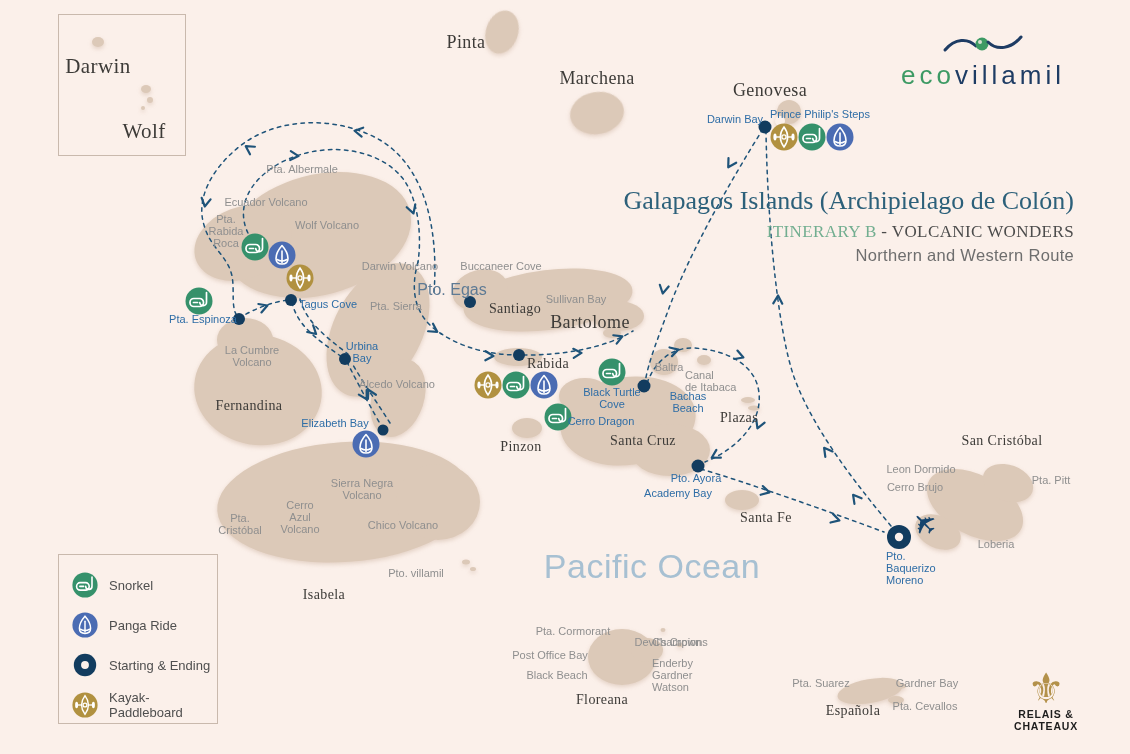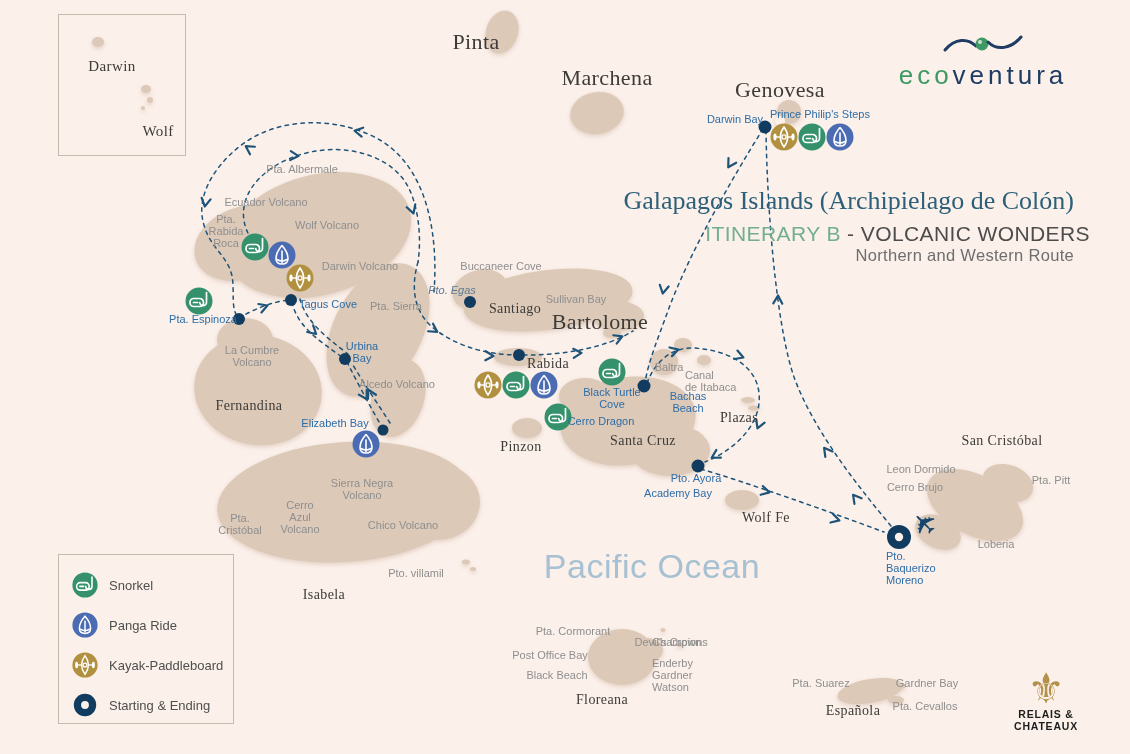--- a/index.html
+++ b/index.html
@@ -3,37 +3,37 @@
 <meta charset="utf-8">
 <style>
   html,body{margin:0;padding:0;}
   .stage{position:relative;width:1130px;height:754px;background:#FBF0EA;overflow:hidden;
          font-family:"Liberation Sans",sans-serif;}
   svg.maplayer{position:absolute;left:0;top:0;}
   .islands{filter:drop-shadow(0 2px 2px rgba(170,130,100,.28));}
   .lbl{position:absolute;transform:translate(-50%,-50%);text-align:center;white-space:nowrap;}
   .la{transform:translate(0,-50%);text-align:left;}
   .serif{font-family:"Liberation Serif",serif;color:#3D3B38;font-weight:500;letter-spacing:.4px;}
-  .sz19{font-size:14px;} .sz17{font-size:22px;margin-left:10px;} .sz15{font-size:15px;margin-left:14px;}
+  .sz19{font-size:14px;} .sz17{font-size:18px;} .sz15{font-size:21px;}
   .site-b{font-size:11px;line-height:12px;color:#2E6DA6;}
   .site-g{font-size:11px;line-height:12px;color:#8F8F8F;}
-  .site-bg{font-size:11px;line-height:12px;color:#5E7A94;font-style:italic;}
+  .site-bg{font-size:16px;line-height:12px;color:#5E7A94;}
   .ln{display:block;}
   .box{position:absolute;border:1px solid #C9B9AD;background:transparent;}
-  .legend{left:58px;top:554px;width:176px;height:170px;padding:10px 0 0 12px;box-sizing:border-box;}
+  .legend{left:58px;top:554px;width:160px;height:170px;padding:10px 0 0 12px;box-sizing:border-box;}
   .leg-row{display:flex;align-items:center;height:40px;}
   .leg-row svg{flex:0 0 28px;}
   .leg-label{margin-left:10px;font-size:13px;color:#4F4F4F;}
   .inset{left:58px;top:14px;width:126px;height:140px;}
   .logo{position:absolute;right:54px;top:30px;width:186px;display:flex;flex-direction:column;align-items:center;}
   .logo-text{font-size:26px;font-weight:500;letter-spacing:4px;margin-top:2px;}
   .logo-text .eco{color:#3D9A64;} .logo-text .ventura{color:#1E3C64;}
   .title{position:absolute;right:56px;top:186px;font-family:"Liberation Serif",serif;
          font-size:26px;color:#2C607A;white-space:nowrap;}
-  .itin{position:absolute;right:40px;top:222px;font-size:21px;letter-spacing:.4px;white-space:nowrap;}
+  .itin{position:absolute;right:56px;top:222px;font-size:17px;letter-spacing:.4px;white-space:nowrap;font-family:Liberation Serif, serif;}
   .itin .g{color:#72AE90;} .itin .d{color:#4C4C4C;}
   .subt{position:absolute;right:56px;top:246px;font-size:16.5px;color:#6E6E6E;letter-spacing:.3px;margin-left:33px;}
   .ocean{position:absolute;left:652px;top:566px;transform:translate(-50%,-50%);
          font-size:34px;color:#A7C0D2;letter-spacing:.5px;}
   .plane{position:absolute;left:924px;top:524px;color:#16456E;font-size:30px;
          transform:translate(-50%,-50%) rotate(45deg) scaleX(-1);}
   .relais{position:absolute;left:1046px;top:700px;transform:translate(-50%,-50%);
           text-align:center;color:#1D1D1D;}
   .relais .fleur{font-size:42px;color:#B3914A;line-height:40px;display:block;}
   .relais .rl{font-size:10.5px;font-weight:bold;letter-spacing:.8px;line-height:11.5px;display:block;}
@@ -232,21 +232,21 @@
   <div class="lbl serif sz15" style="left:98px;top:66px">Darwin</div>
   <div class="lbl serif sz15" style="left:144px;top:131px">Wolf</div>
 
   <div class="logo">
     <svg width="84" height="28" viewBox="0 0 84 28">
       <path d="M4,20 C14,8 27,8 35,16" stroke="#1E3C64" stroke-width="3" fill="none" stroke-linecap="round"></path>
       <circle cx="41" cy="14" r="6.5" fill="#3D9A64"></circle>
       <circle cx="39" cy="12" r="2" fill="#FBF0EA" opacity="0.8"></circle>
       <path d="M47,12 C56,21 70,19 80,7" stroke="#1E3C64" stroke-width="3" fill="none" stroke-linecap="round"></path>
     </svg>
-    <div class="logo-text"><span class="eco">eco</span><span class="ventura">ventura</span></div>
+    <div class="logo-text"><span class="eco">eco</span><span class="ventura">villamil</span></div>
   </div>
 
   <div class="title">Galapagos Islands (Archipielago de Colón)</div>
   <div class="itin"><span class="g">ITINERARY B</span><span class="d"> </span><span class="d">- VOLCANIC WONDERS</span></div>
   <div class="subt">Northern and Western Route</div>
   <div class="ocean">Pacific Ocean</div>
   <div class="plane">✈</div>
   <div class="relais">
     <span class="fleur">⚜</span>
     <span class="rl">RELAIS &amp;</span>
@@ -255,21 +255,21 @@
 
   <div class="lbl serif sz17" style="left:466px;top:42px">Pinta</div>
   <div class="lbl serif sz17" style="left:597px;top:78px">Marchena</div>
   <div class="lbl serif sz17" style="left:770px;top:90px">Genovesa</div>
   <div class="lbl serif sz19" style="left:515px;top:309px">Santiago</div>
   <div class="lbl serif sz17" style="left:590px;top:322px">Bartolome</div>
   <div class="lbl serif sz19" style="left:548px;top:364px">Rabida</div>
   <div class="lbl serif sz19" style="left:521px;top:447px">Pinzon</div>
   <div class="lbl serif sz19" style="left:643px;top:441px">Santa Cruz</div>
   <div class="lbl serif sz19" style="left:739px;top:418px">Plazas</div>
-  <div class="lbl serif sz19" style="left:766px;top:518px">Wolf Fe</div>
+  <div class="lbl serif sz19" style="left:766px;top:518px">Santa Fe</div>
   <div class="lbl serif sz19" style="left:1002px;top:441px">San Cristóbal</div>
   <div class="lbl serif sz19" style="left:249px;top:406px">Fernandina</div>
   <div class="lbl serif sz19" style="left:324px;top:595px">Isabela</div>
   <div class="lbl serif sz19" style="left:602px;top:700px">Floreana</div>
   <div class="lbl serif sz19" style="left:853px;top:711px">Española</div>
 
   <div class="lbl site-b" style="left:735px;top:119px">Darwin Bay</div>
   <div class="lbl site-b" style="left:820px;top:114px">Prince Philip's Steps</div>
   <div class="lbl site-b" style="left:328px;top:304px">Tagus Cove</div>
   <div class="lbl site-b" style="left:203px;top:319px">Pta. Espinoza</div>
@@ -297,21 +297,21 @@
   <div class="lbl site-bg" style="left:452px;top:290px">Pto. Egas</div>
 
   <div class="lbl site-g" style="left:302px;top:169px">Pta. Albermale</div>
   <div class="lbl site-g" style="left:266px;top:202px">Ecuador Volcano</div>
   <div class="lbl site-g" style="left:327px;top:225px">Wolf Volcano</div>
   <div class="lbl site-g" style="left:226px;top:231px">
     <div class="ln">Pta.</div>
     <div class="ln">Rabida</div>
     <div class="ln">Roca</div>
   </div>
-  <div class="lbl site-g" style="left:360px;top:266px">Darwin Volcano</div>
+  <div class="lbl site-g" style="left:400px;top:266px">Darwin Volcano</div>
   <div class="lbl site-g" style="left:396px;top:306px">Pta. Sierra</div>
   <div class="lbl site-g" style="left:252px;top:356px">
     <div class="ln">La Cumbre</div>
     <div class="ln">Volcano</div>
   </div>
   <div class="lbl site-g" style="left:397px;top:384px">Alcedo Volcano</div>
   <div class="lbl site-g" style="left:362px;top:489px">
     <div class="ln">Sierra Negra</div>
     <div class="ln">Volcano</div>
   </div>
@@ -359,25 +359,25 @@
       <span class="leg-label">Snorkel</span>
     </div>
     <div class="leg-row">
       <svg width="28" height="28" viewBox="-15 -15 30 30">
           <use href="#ic-panga-full"></use>
         </svg>
       <span class="leg-label">Panga Ride</span>
     </div>
     <div class="leg-row">
       <svg width="28" height="28" viewBox="-15 -15 30 30">
+          <use href="#ic-start-full"></use>
+        </svg>
+      <span class="leg-label">Starting &amp; Ending</span>
+    </div>
+    <div class="leg-row">
+      <svg width="28" height="28" viewBox="-15 -15 30 30">
           <use href="#ic-kayak-full"></use>
         </svg>
       <span class="leg-label">Kayak-Paddleboard</span>
     </div>
-    <div class="leg-row">
-      <svg width="28" height="28" viewBox="-15 -15 30 30">
-          <use href="#ic-start-full"></use>
-        </svg>
-      <span class="leg-label">Starting &amp; Ending</span>
-    </div>
   </div>
 
 </div>
 
 </body></html>

